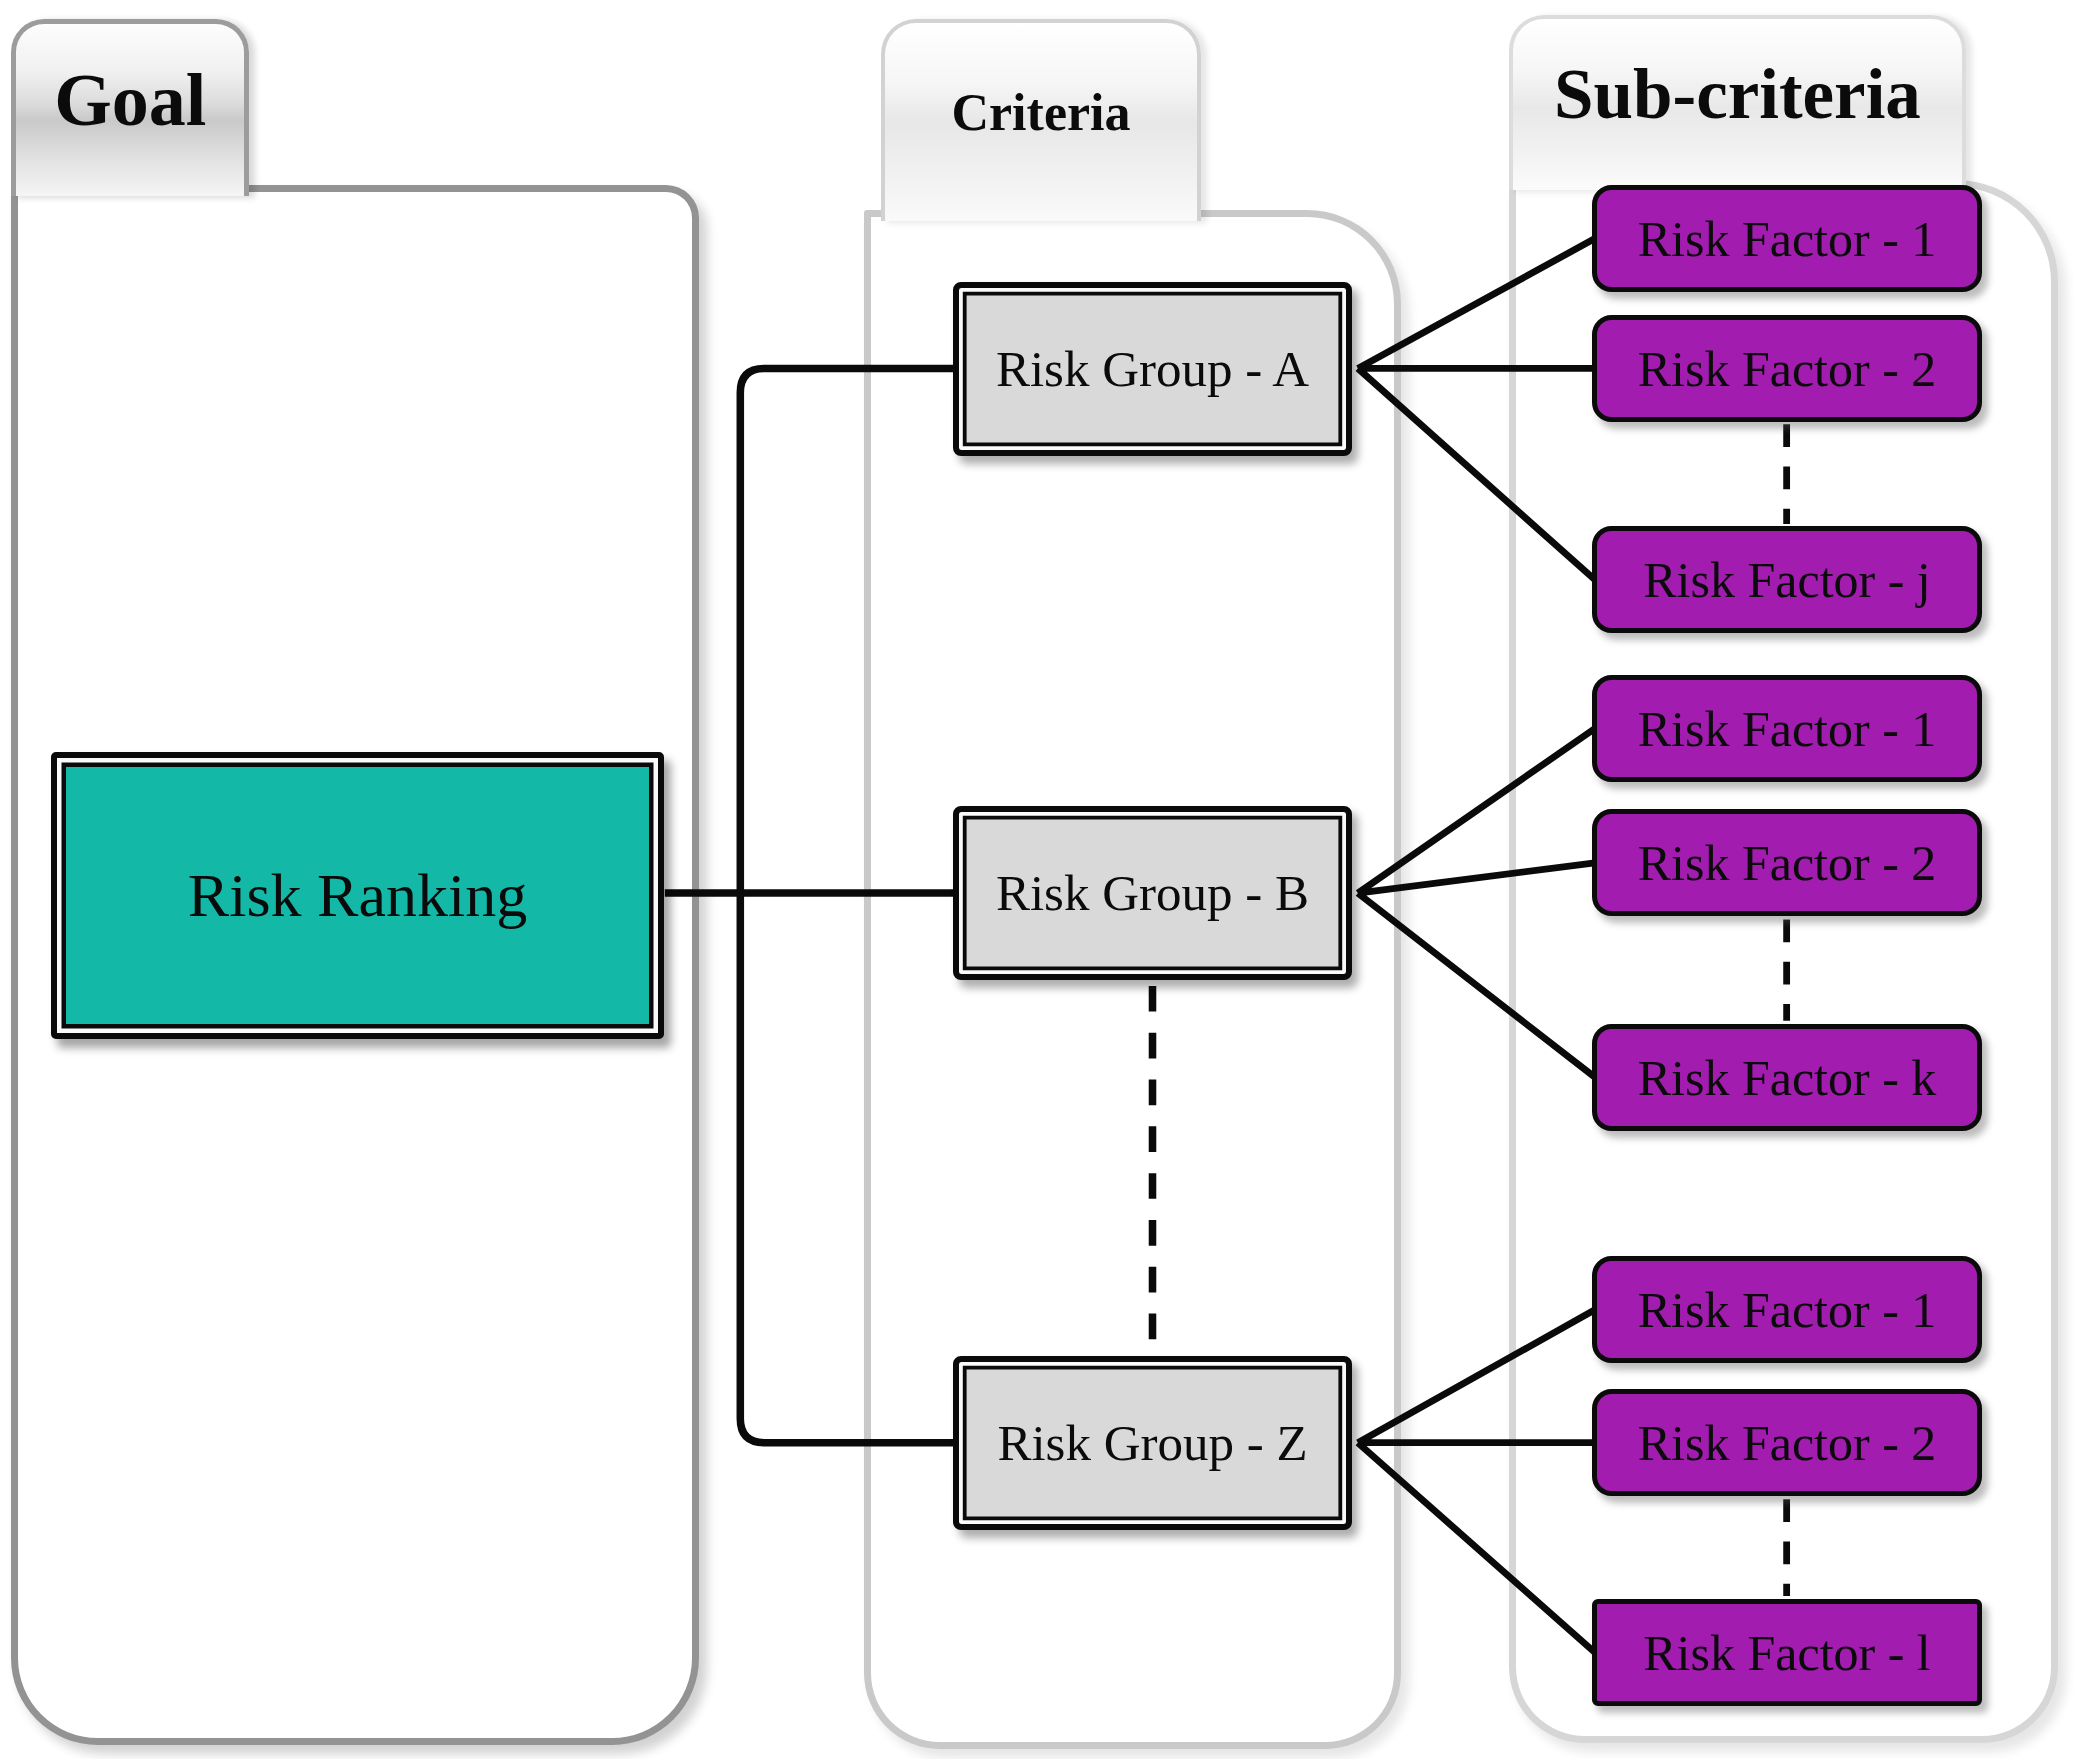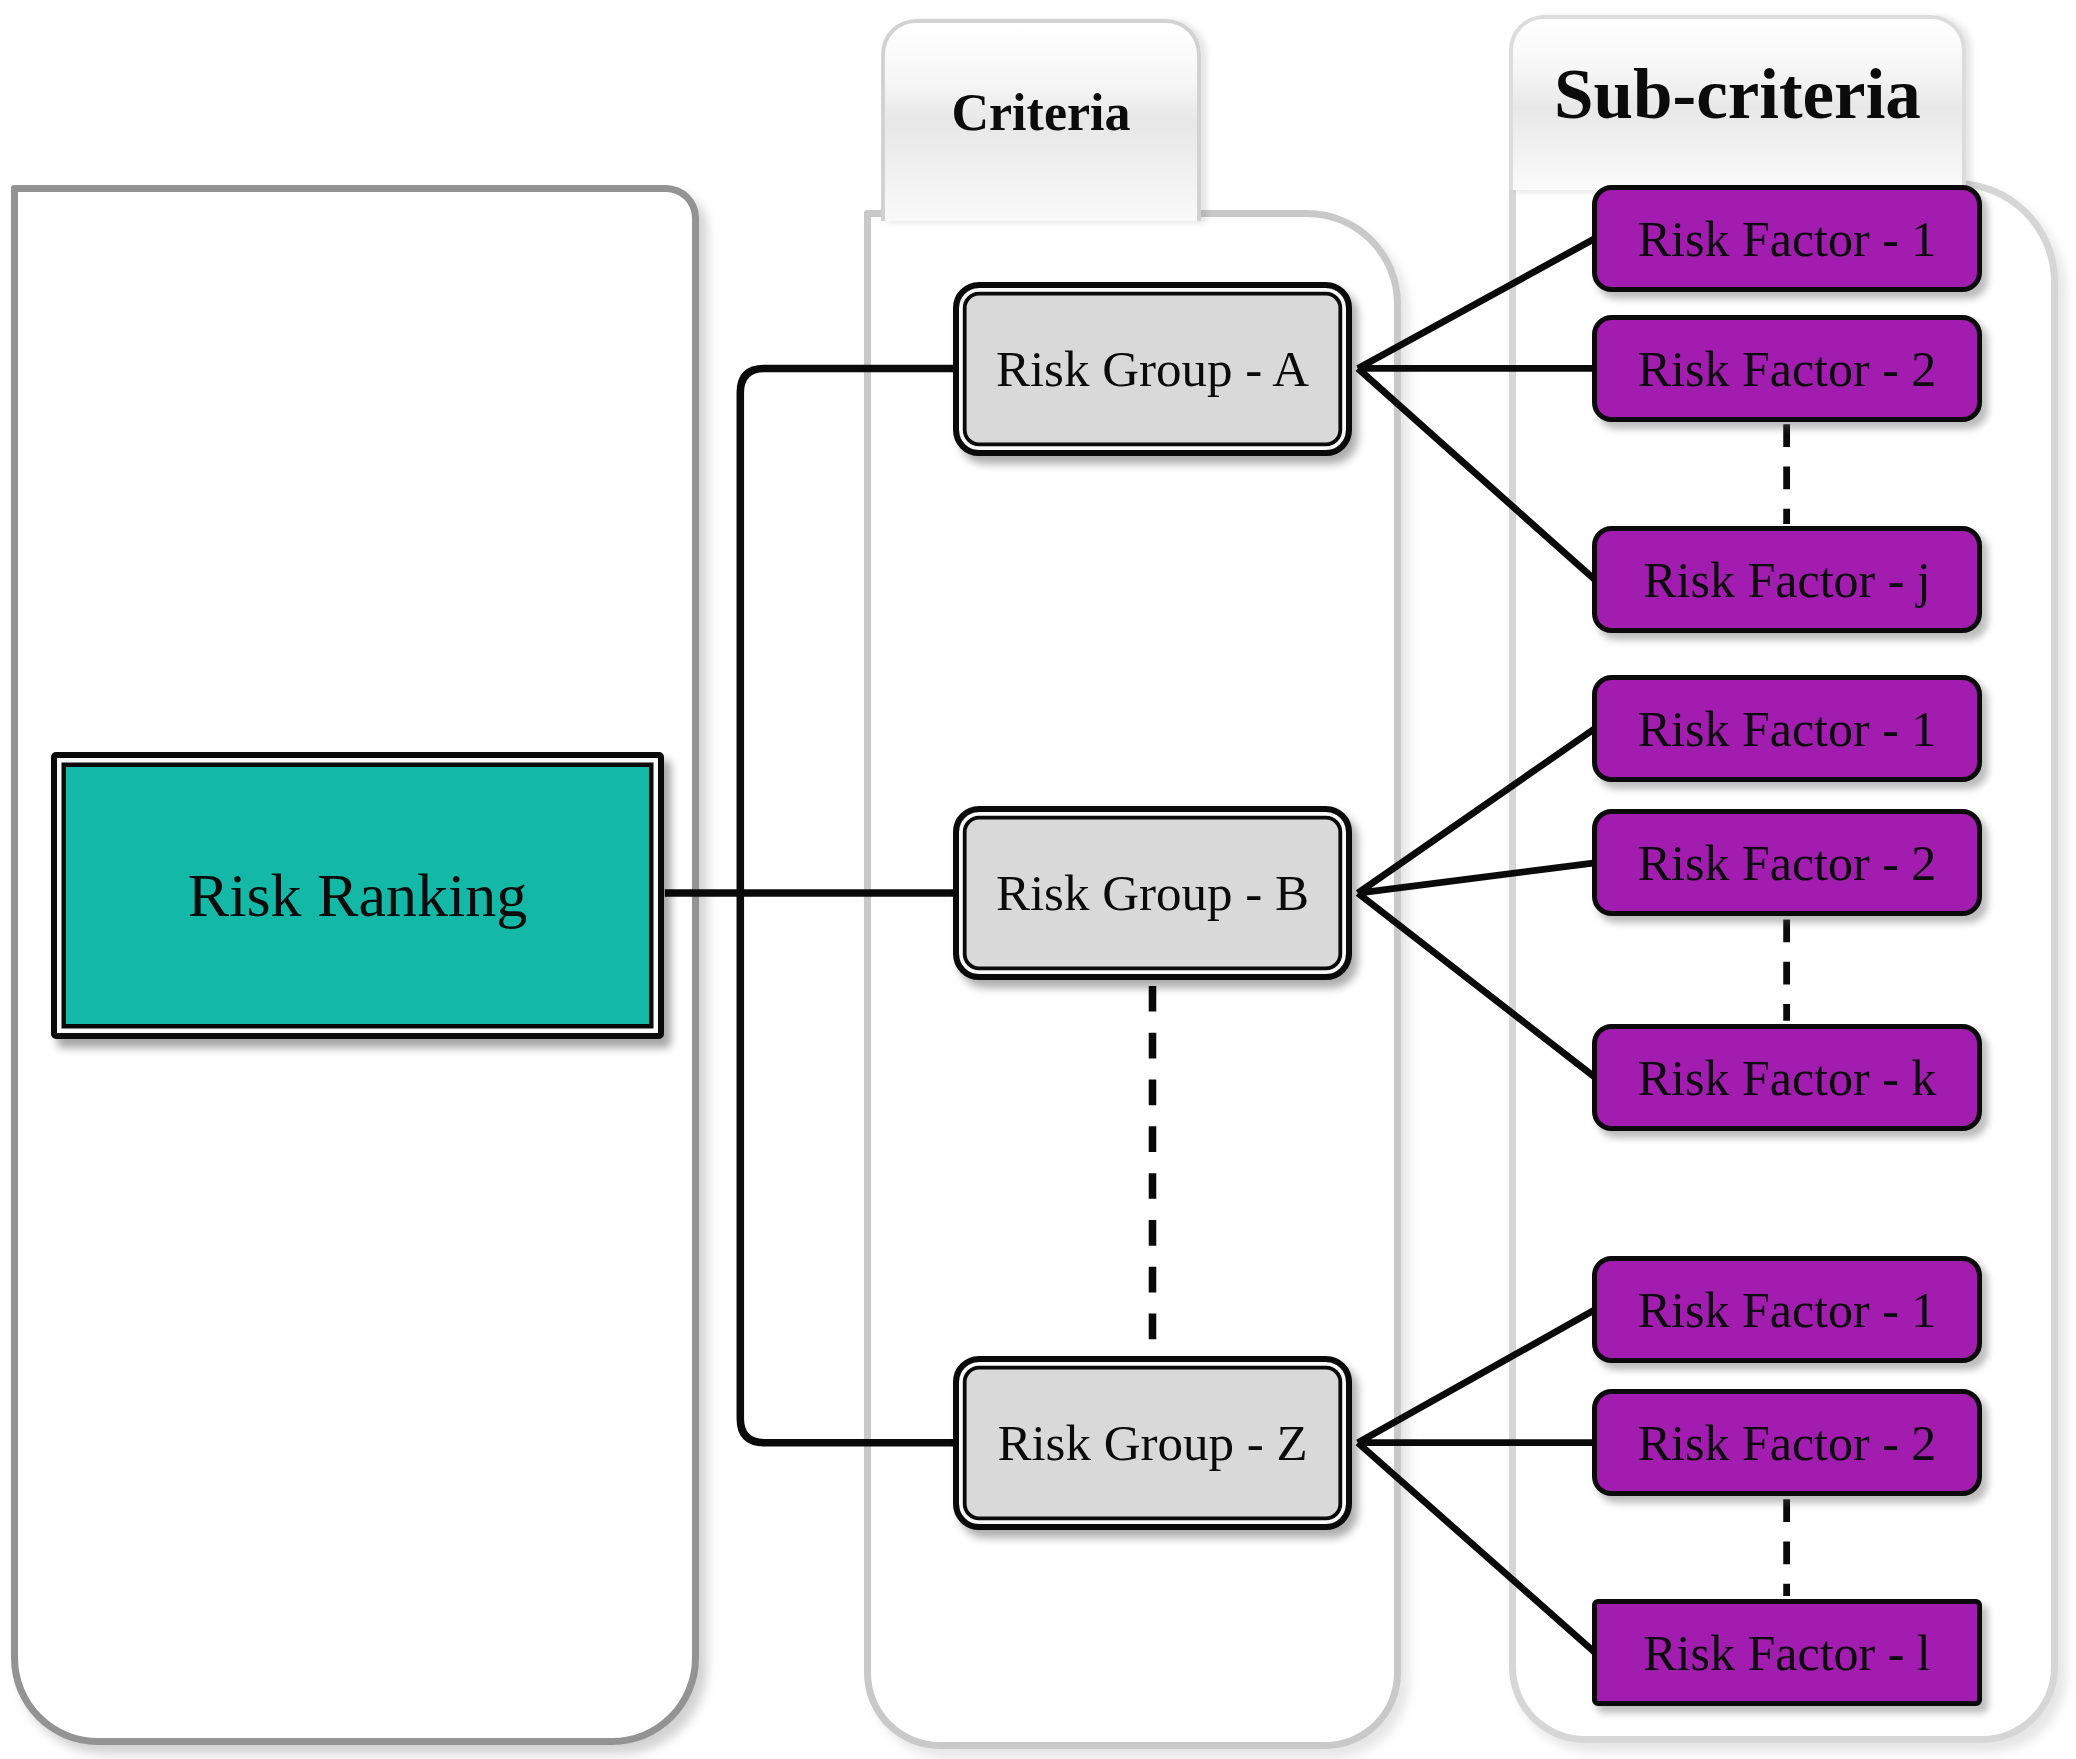--- a/index.html
+++ b/index.html
@@ -74,21 +74,21 @@
     background:#14b8a6;
     border:6.8px solid #0a0a0a;border-radius:5px;
     box-shadow:6.8px 8.3px 9px rgba(0,0,0,0.35),
                inset 0 0 0 4.5px #fafafa,
                inset 0 0 0 9px #0a0a0a;
     font-size:62px;
   }
   .group-node{
     left:953px;width:399px;height:174px;
     background:#d9d9d9;
-    border:6px solid #0a0a0a;border-radius:26px;
+    border:6px solid #0a0a0a;border-radius:8px;
     box-shadow:6px 7.6px 8.3px rgba(0,0,0,0.32),
                inset 0 0 0 3.8px #fafafa,
                inset 0 0 0 7.6px #0a0a0a;
     font-size:51px;
   }
   .gA{top:282px;} .gB{top:806px;} .gZ{top:1356px;}
   .factor-node{
     left:1592px;width:390px;height:107px;
     background:#a21caf;
     border:5.3px solid #0a0a0a;border-radius:19.6px;
@@ -122,20 +122,23 @@
     <path class="wire" stroke-width="9" d="M1798,1183 L2112,965 M1798,1183 L2112,1143 M1798,1183 L2112,1427"></path>
 
     <path class="wire" stroke-width="9" d="M1798,1911 L2112,1735 M1798,1911 H2112 M1798,1911 L2112,2189"></path>
 
     <path class="wire" stroke-width="10" stroke-dasharray="34 28" d="M1526,1306 V1788"></path>
     <path class="wire" stroke-width="9" stroke-dasharray="30 26" d="M2366,562 V694"></path>
     <path class="wire" stroke-width="9" stroke-dasharray="30 26" d="M2366,1218 V1352"></path>
     <path class="wire" stroke-width="9" stroke-dasharray="30 26" d="M2366,1986 V2114"></path>
   </svg>
 
+  <div class="tab goal-tab">
+    <span>Goal</span>
+  </div>
   <div class="tab criteria-tab">
     <span>Criteria</span>
   </div>
   <div class="tab subcriteria-tab">
     <span>Sub-criteria</span>
   </div>
 
   <div class="node goal-node">
     <span>Risk Ranking</span>
   </div>

